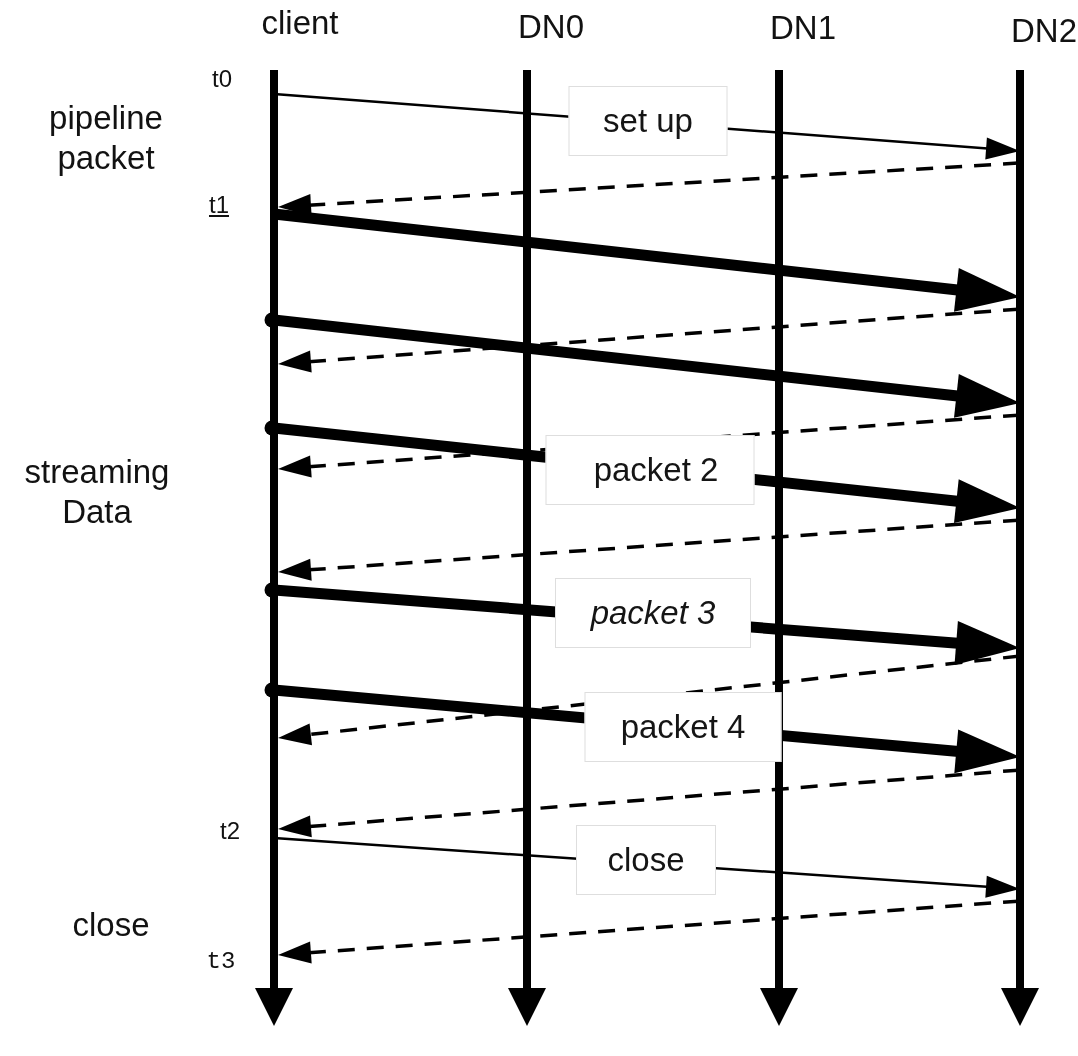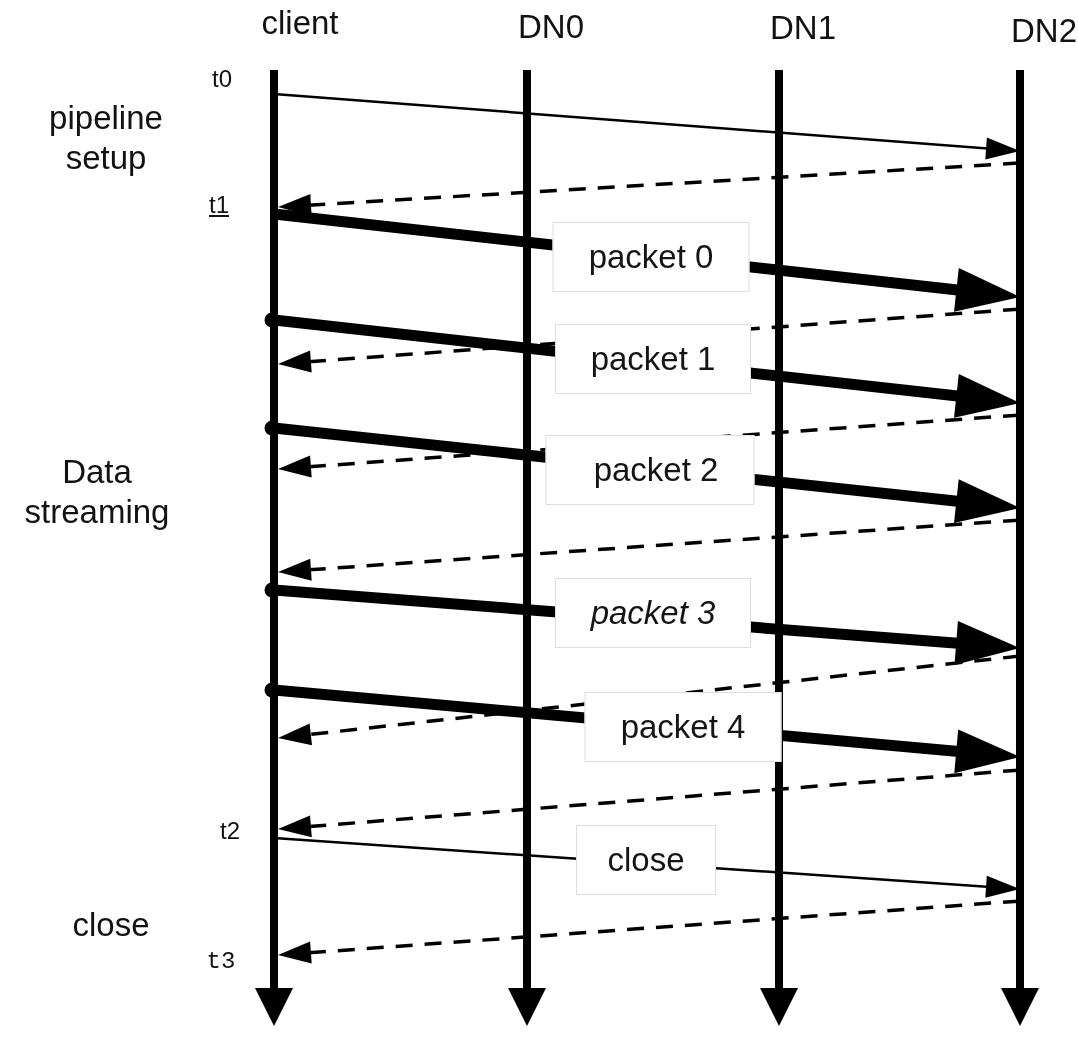--- a/index.html
+++ b/index.html
@@ -91,37 +91,36 @@
       <polygon points="1020,757 954.3,773.2 958.2,729.4" fill="#000000"></polygon>
       <circle cx="272" cy="690" r="7.5" fill="#000000"></circle>
       <line x1="1020" y1="770" x2="302.9213402132676" y2="827.0183839992146" stroke="#000000" stroke-width="3.5" stroke-dasharray="17 12"></line>
       <polygon points="278,829 310.0,815.4 311.8,837.3" fill="#000000"></polygon>
       <line x1="274" y1="838" x2="994.0605462113798" y2="887.2266593254428" stroke="#000000" stroke-width="2.5"></line>
       <polygon points="1020,889 985.3,897.7 986.8,875.7" fill="#000000"></polygon>
       <line x1="1020" y1="901" x2="302.934056992236" y2="953.1853920787322" stroke="#000000" stroke-width="3.5" stroke-dasharray="17 12"></line>
       <polygon points="278,955 310.1,941.6 311.7,963.6" fill="#000000"></polygon>
     </svg>
   <div id="labels-layer" class="labels-layer">
-      <div class="msg-label" style="left: 651px; top: 257px; width: 195px; height: 68px;">packet 0</div>
-      <div class="msg-label" style="left: 653px; top: 359px; width: 194px; height: 68px;">packet 1</div>
+      <div class="msg-label" style="left: 648px; top: 121px; width: 157px; height: 68px;">set up</div>
       <div class="msg-label" style="left: 650px; top: 470px; width: 195px; height: 68px; padding-left: 12px;">packet 2</div>
       <div class="msg-label" style="left: 653px; top: 613px; width: 194px; height: 68px; font-style: italic;">packet 3</div>
       <div class="msg-label" style="left: 683px; top: 727px; width: 195px; height: 68px;">packet 4</div>
       <div class="msg-label" style="left: 646px; top: 860px; width: 138px; height: 68px;">close</div>
       <div class="lbl actor-label" style="left: 276px; top: 23px;">client</div>
       <div class="lbl actor-label" style="left: 527px; top: 27px;">DN0</div>
       <div class="lbl actor-label" style="left: 779px; top: 28px;">DN1</div>
       <div class="lbl actor-label" style="left: 1020px; top: 31px;">DN2</div>
       <div class="lbl phase-label" style="left: 106px; top: 138px;">
         <div>pipeline</div>
-        <div>setup</div>
+        <div>packet</div>
       </div>
       <div class="lbl phase-label" style="left: 97px; top: 492px;">
+        <div>streaming</div>
         <div>Data</div>
-        <div>streaming</div>
       </div>
       <div class="lbl phase-label" style="left: 111px; top: 925px;">
         <div>close</div>
       </div>
       <div class="lbl time-label" style="left: 222px; top: 79px;">t0</div>
       <div class="lbl time-label" style="left: 219px; top: 205px; text-decoration: underline;">t1</div>
       <div class="lbl time-label" style="left: 230px; top: 831px;">t2</div>
       <div class="lbl time-label" style="left: 221px; top: 961px; font-family: Liberation Mono, monospace;">t3</div>
     </div>
 </div>

